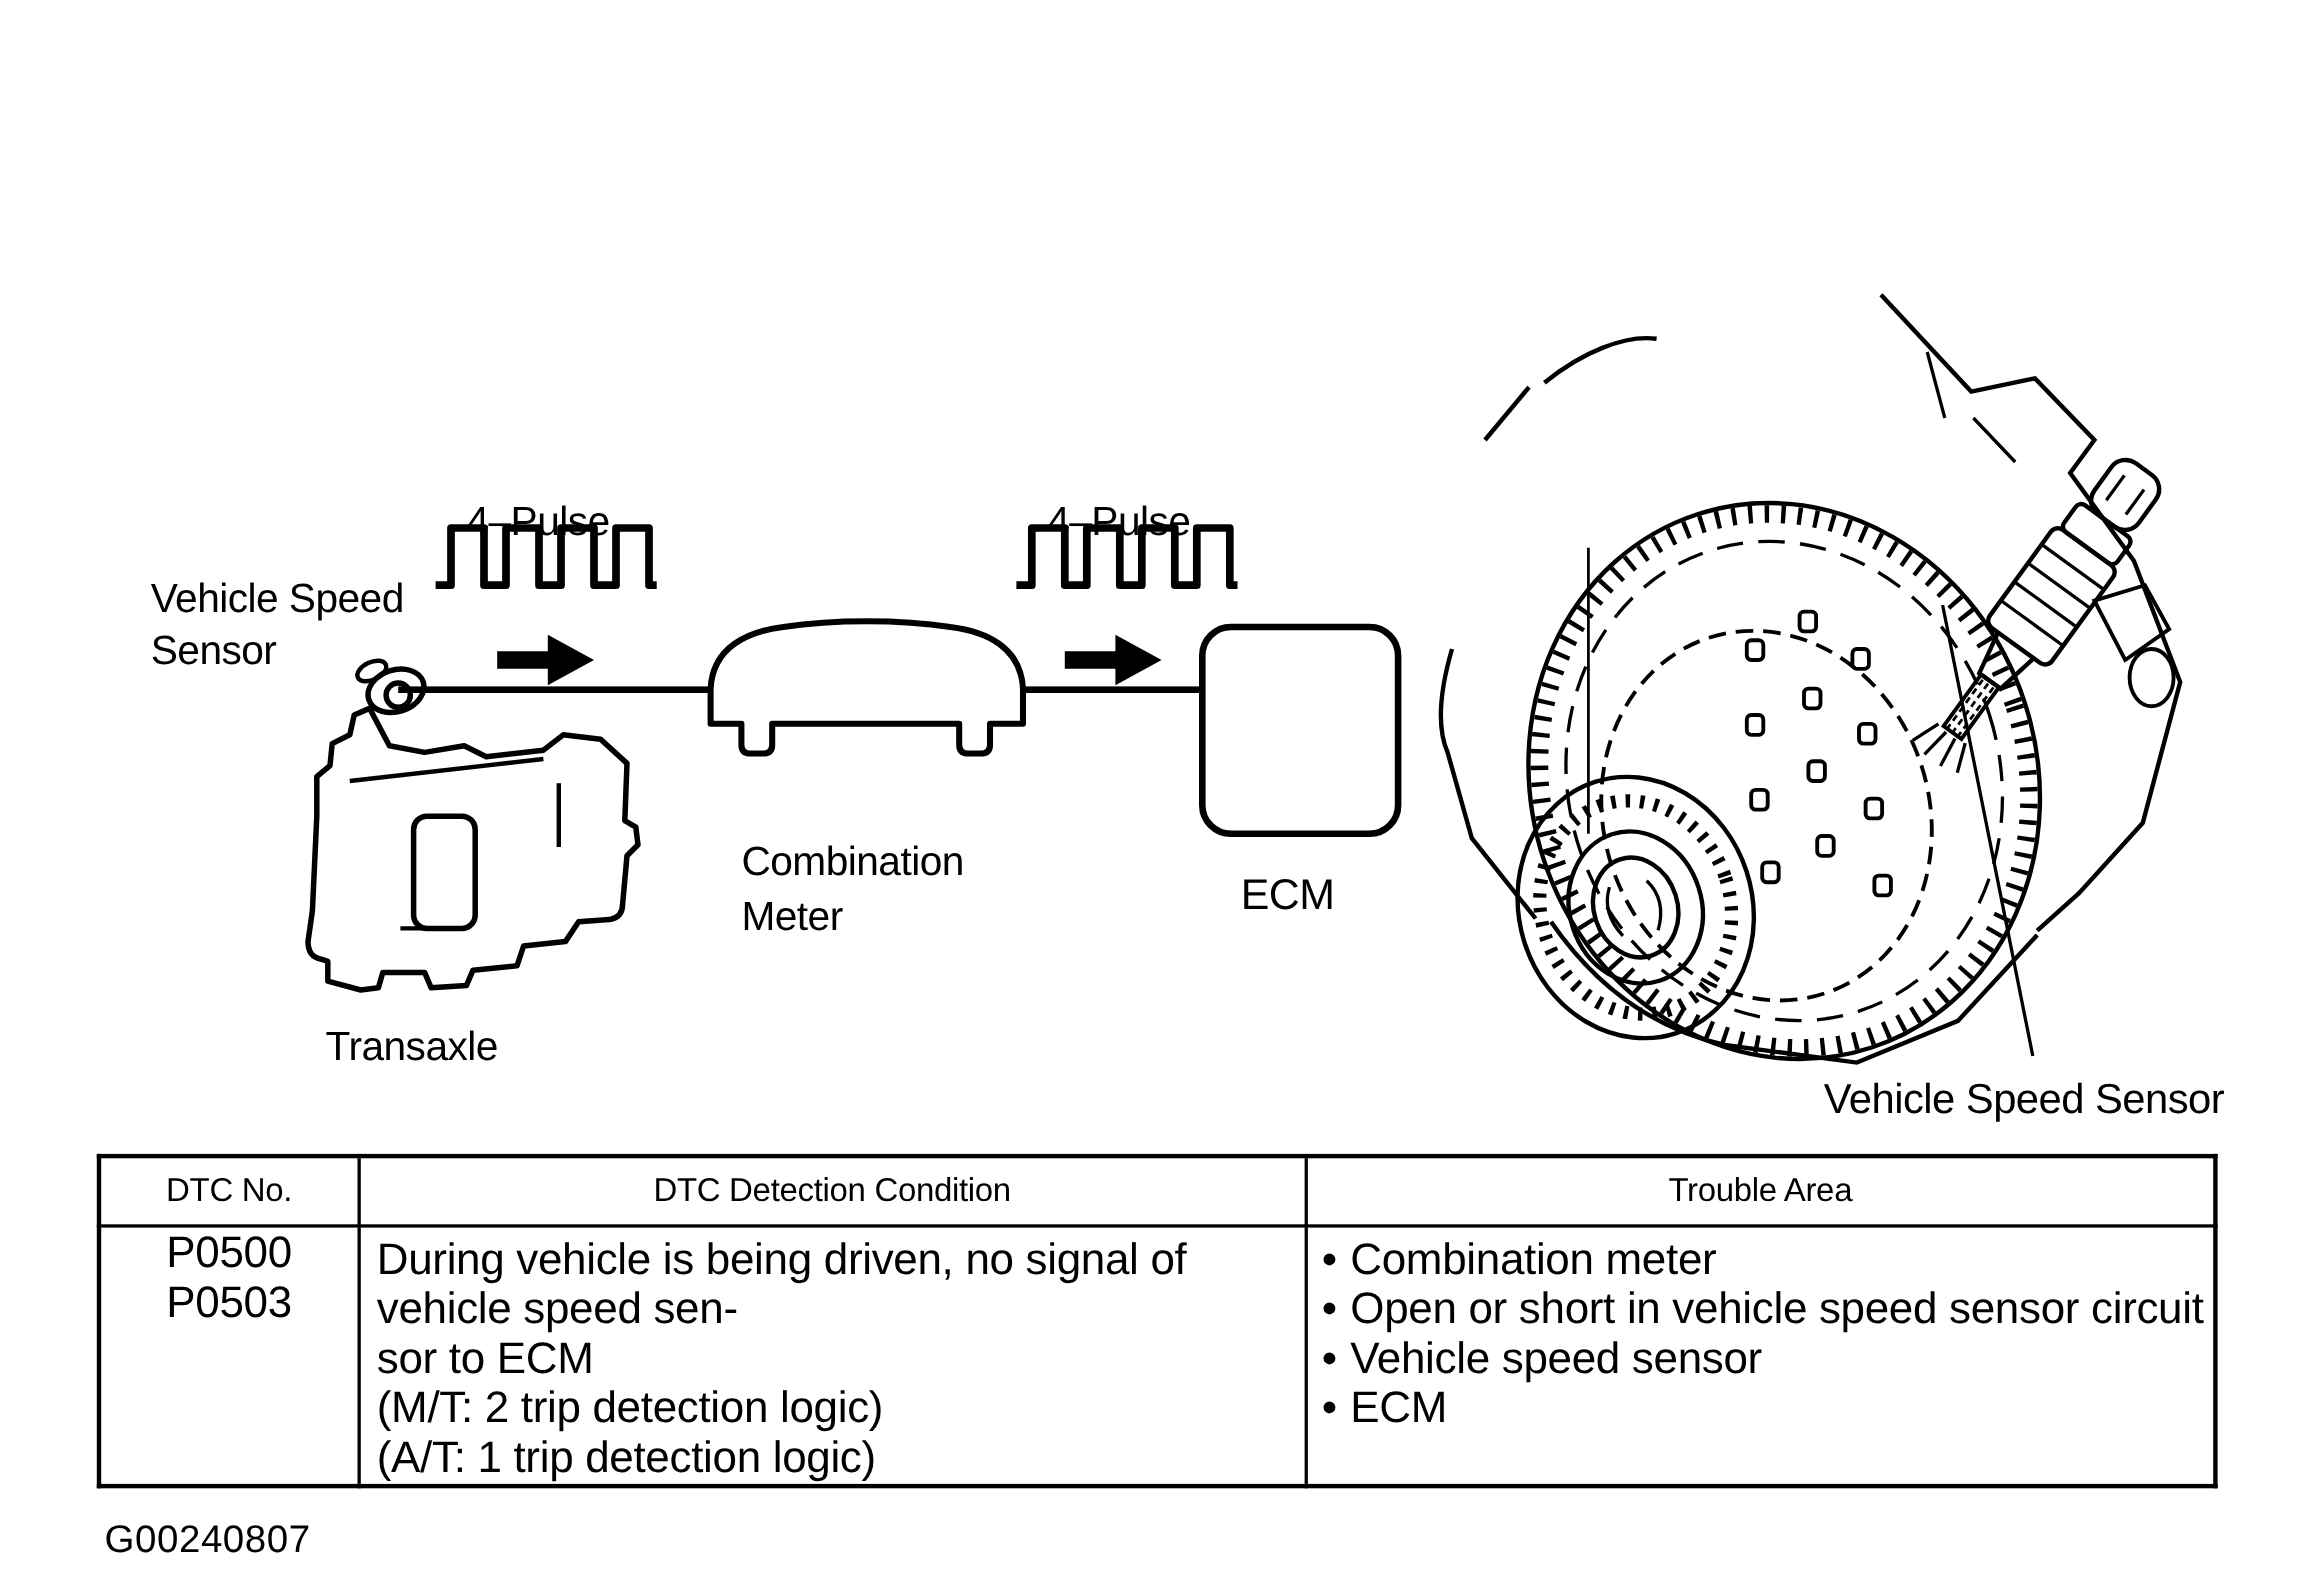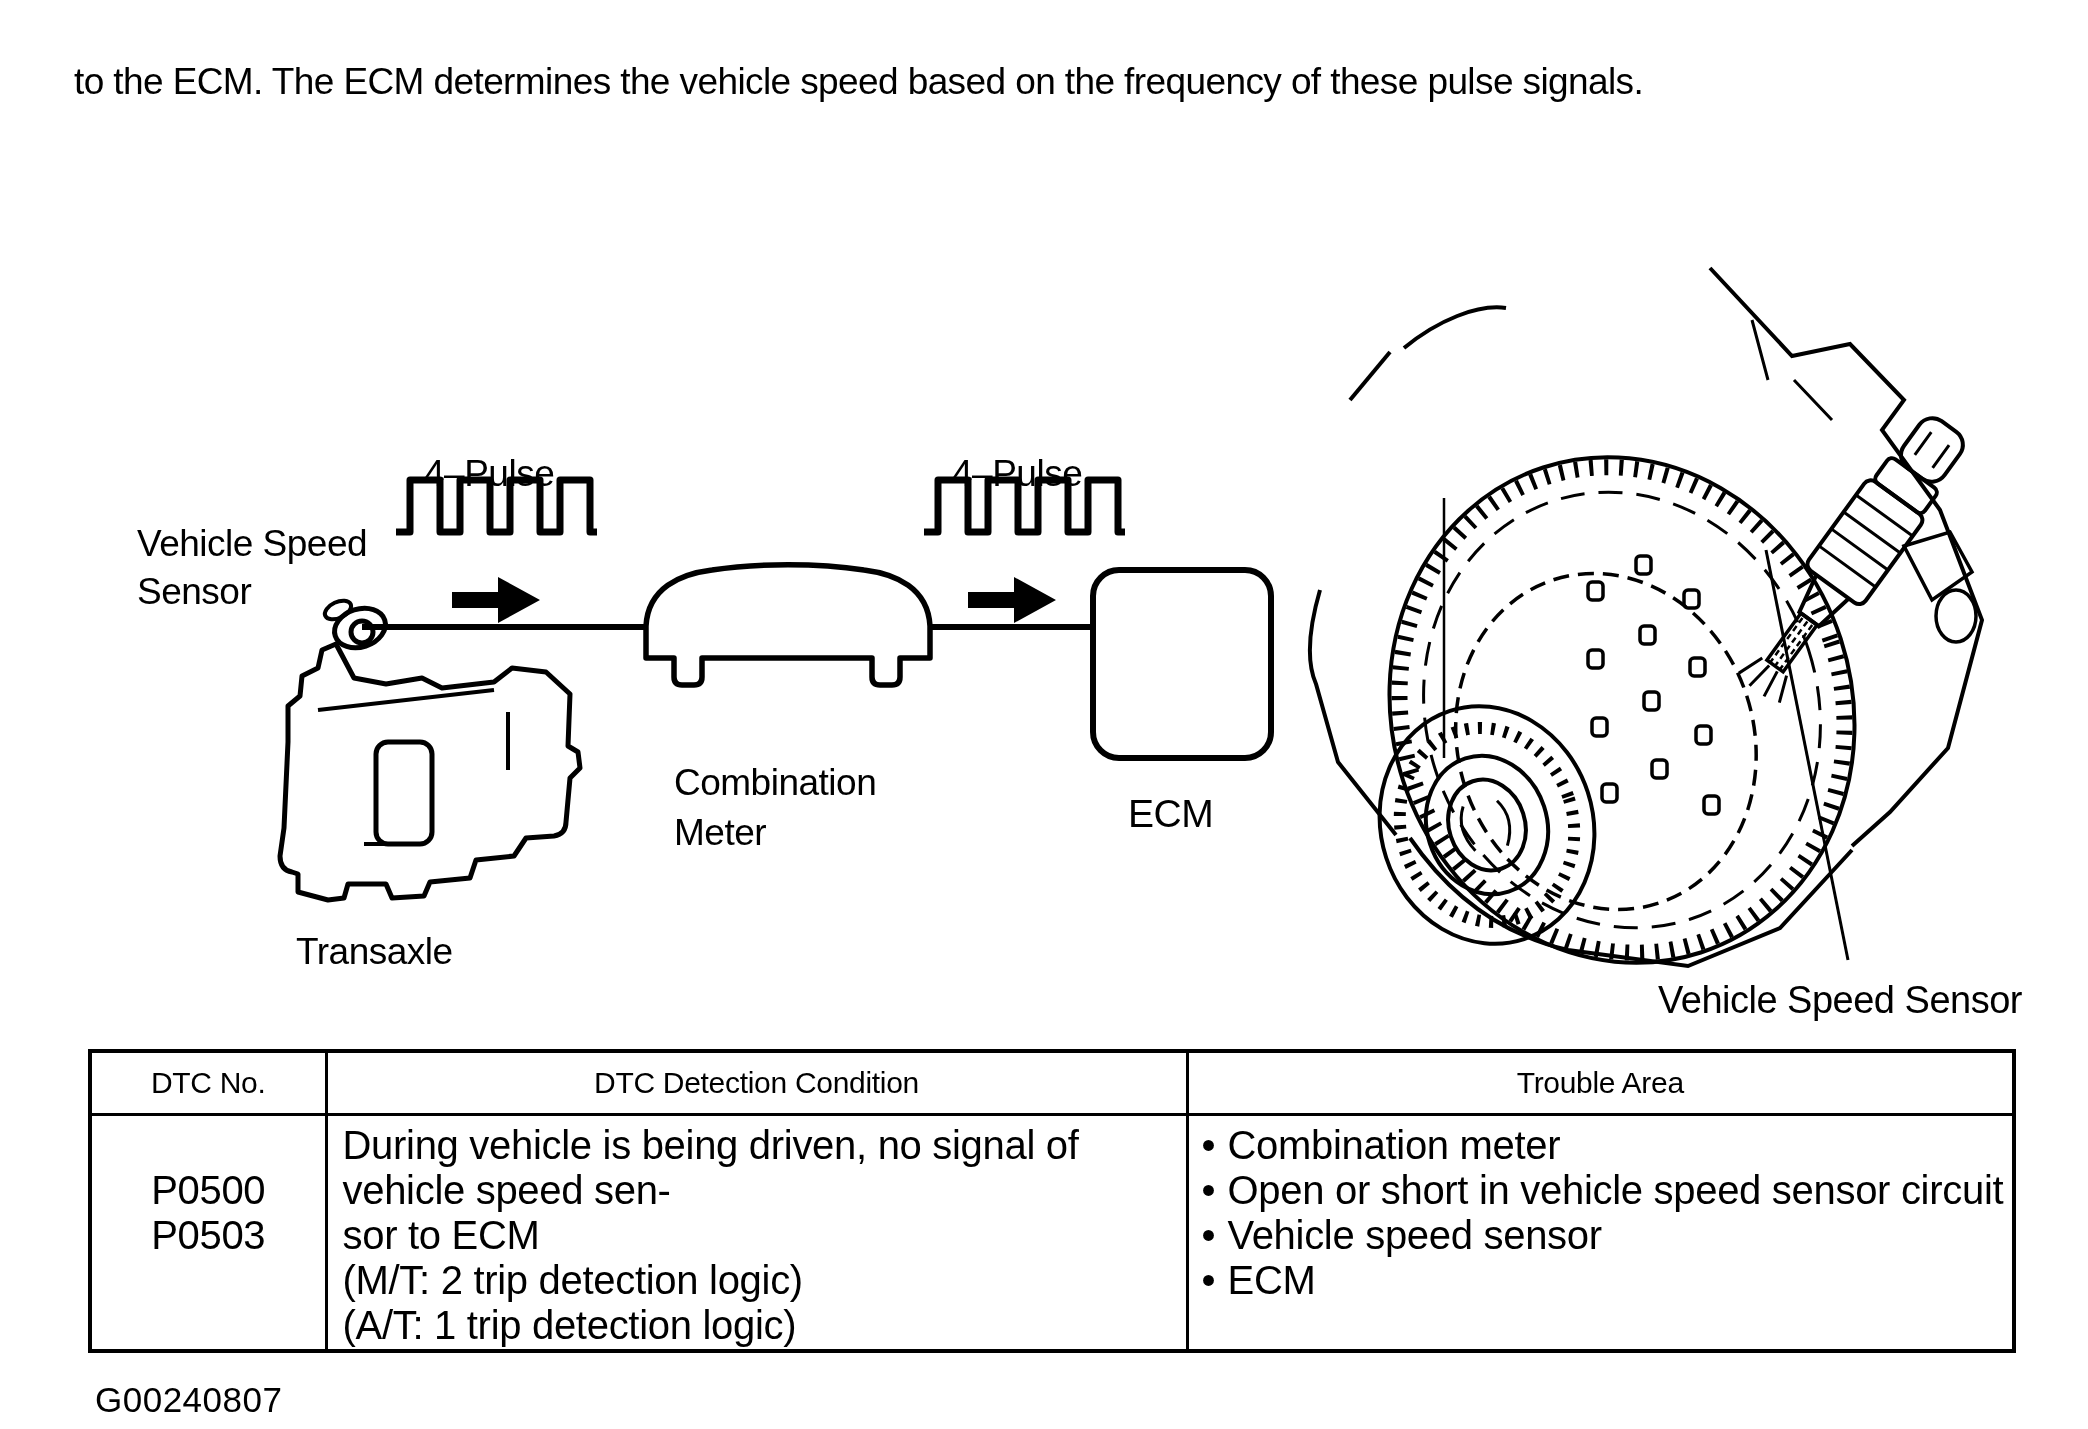--- a/index.html
+++ b/index.html
@@ -26,30 +26,29 @@
   svg{display:block;overflow:visible;}
   .ln{stroke:#000;fill:none;}
   
   #dtc-table-wrap{left:88px;top:1049px;width:1633px;}
   table.dtc{border-collapse:collapse;width:100%;table-layout:fixed;}
   table.dtc td,table.dtc th{border:3px solid #000;font-weight:normal;}
   table.dtc{border:4px solid #000;}
   th.h{font-size:30px;height:58px;text-align:center;vertical-align:middle;letter-spacing:-0.3px;}
   td.c{font-size:40px;line-height:45px;vertical-align:top;height:188px;letter-spacing:-0.3px;}
   td.codes{text-align:center;}
-  td.codes .pad{padding-top:51px;}
+  td.codes .pad{}
   td.cond{padding-left:15px;}
   td.trouble{padding-left:13px;}
   .bullet-line::before{content:"•";display:inline-block;width:26px;}
 </style>
 </head>
 <body>
 
 <div id="intro" class="abs">
-  <div class="line">to the ECM. The ECM determines the vehicle speed based on the frequency of these pulse signals.</div>
 </div>
 
 <div class="abs dlabel" id="pulse-left">4–Pulse</div>
 <div class="abs dlabel" id="pulse-right">4–Pulse</div>
 <div class="abs dlabel" id="vss-label">Vehicle Speed Sensor</div>
 
 <div class="abs" style="left:394px;top:472px;">
   <svg width="205" height="64" viewBox="0 0 205 64">
     <path class="ln" stroke-width="7" stroke-linejoin="round" d="M2,60 h14 v-52 h30 v52 h20 v-52 h30 v52 h20 v-52 h30 v52 h20 v-52 h30 v52 h7"></path>
   </svg>

